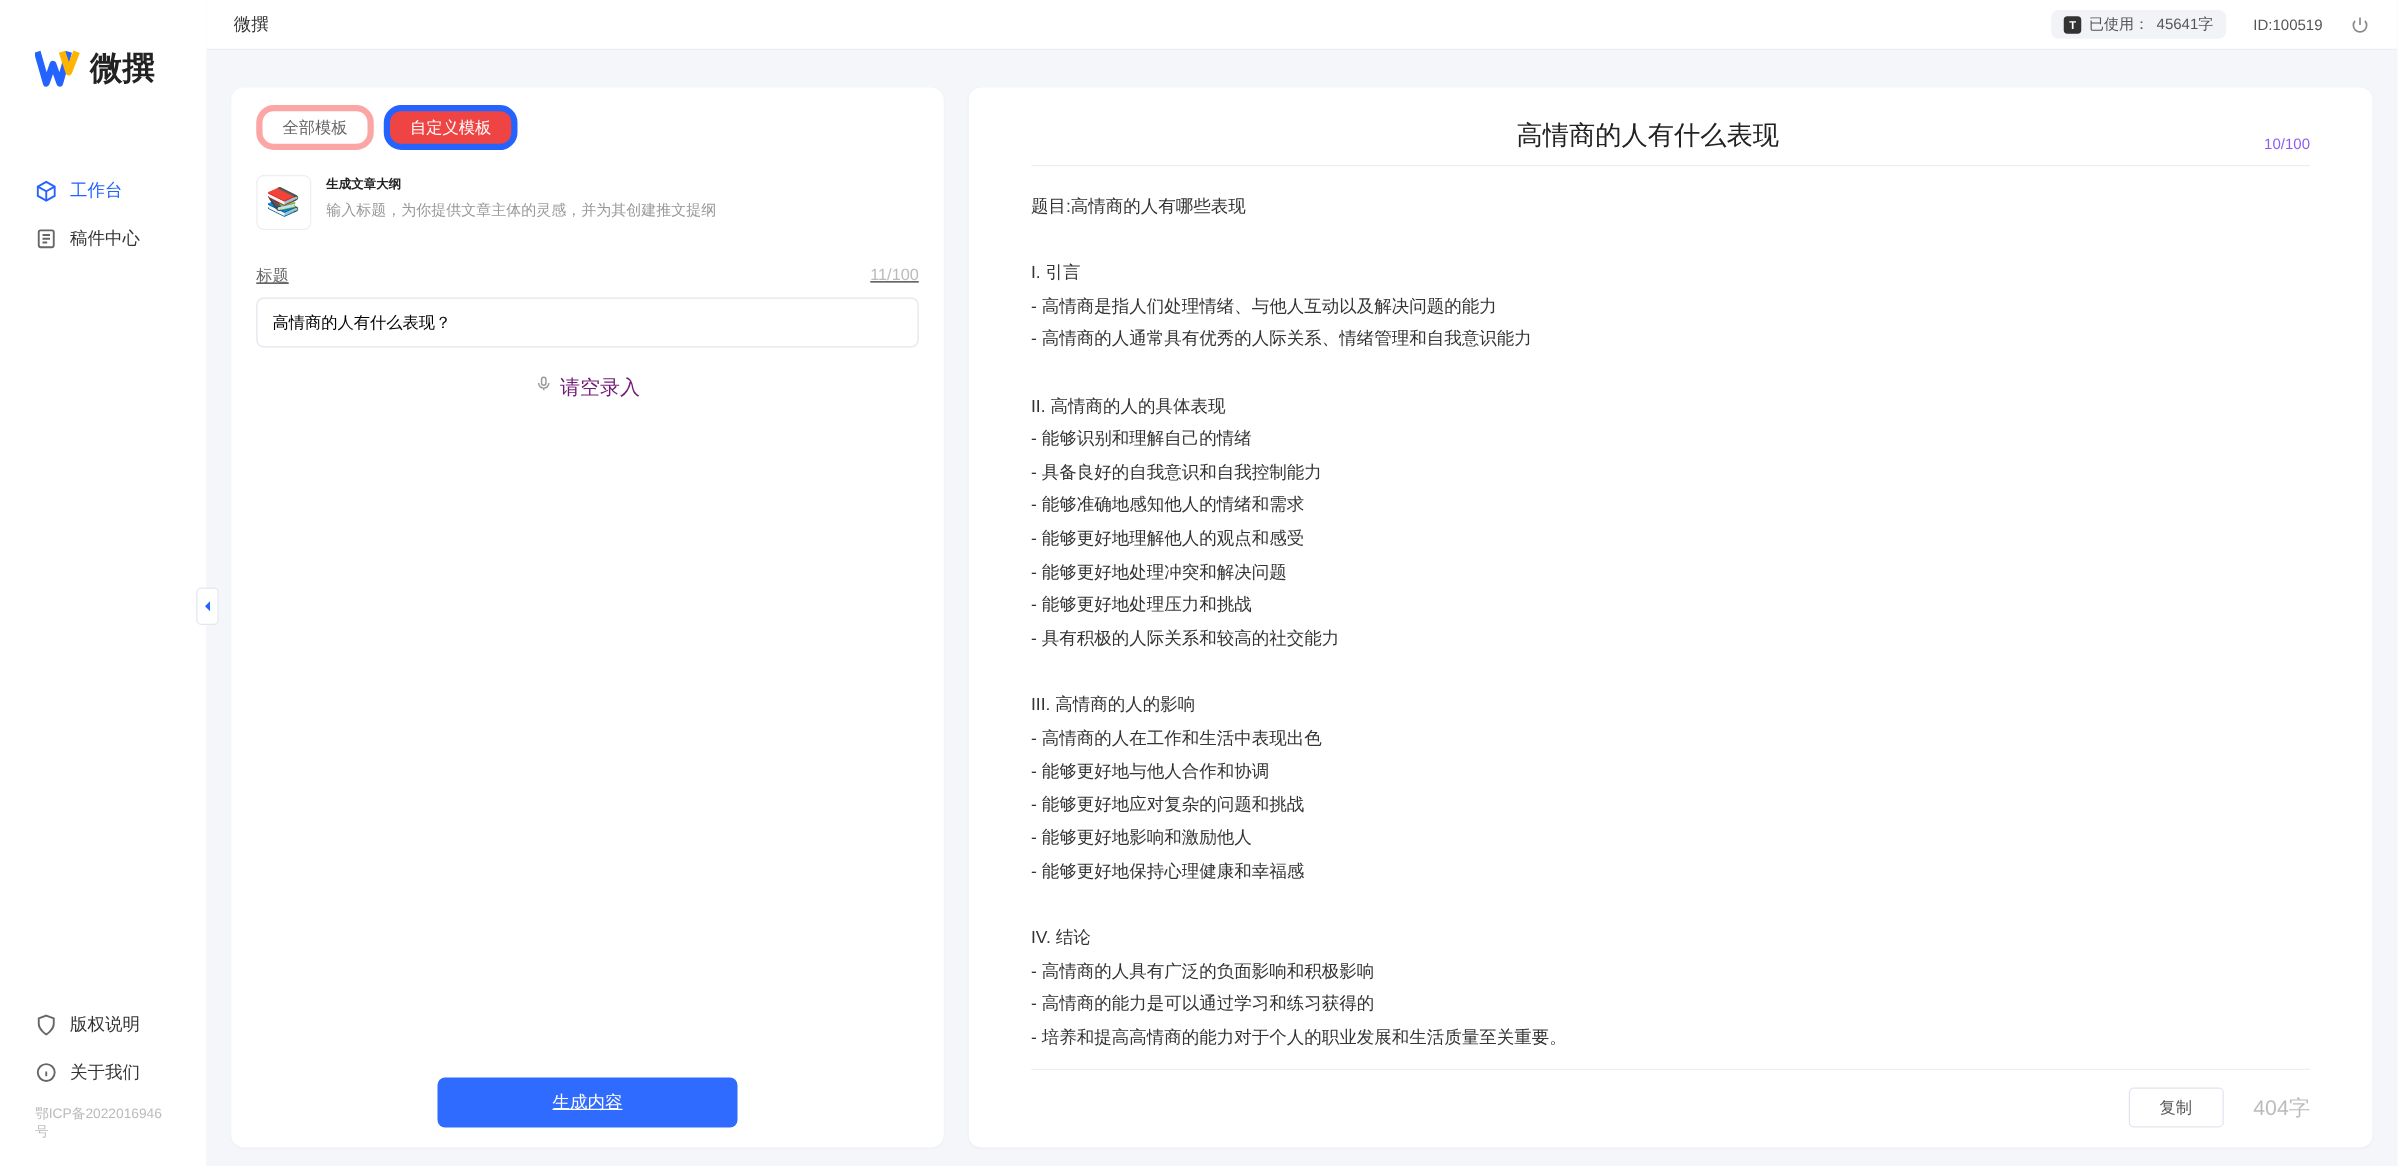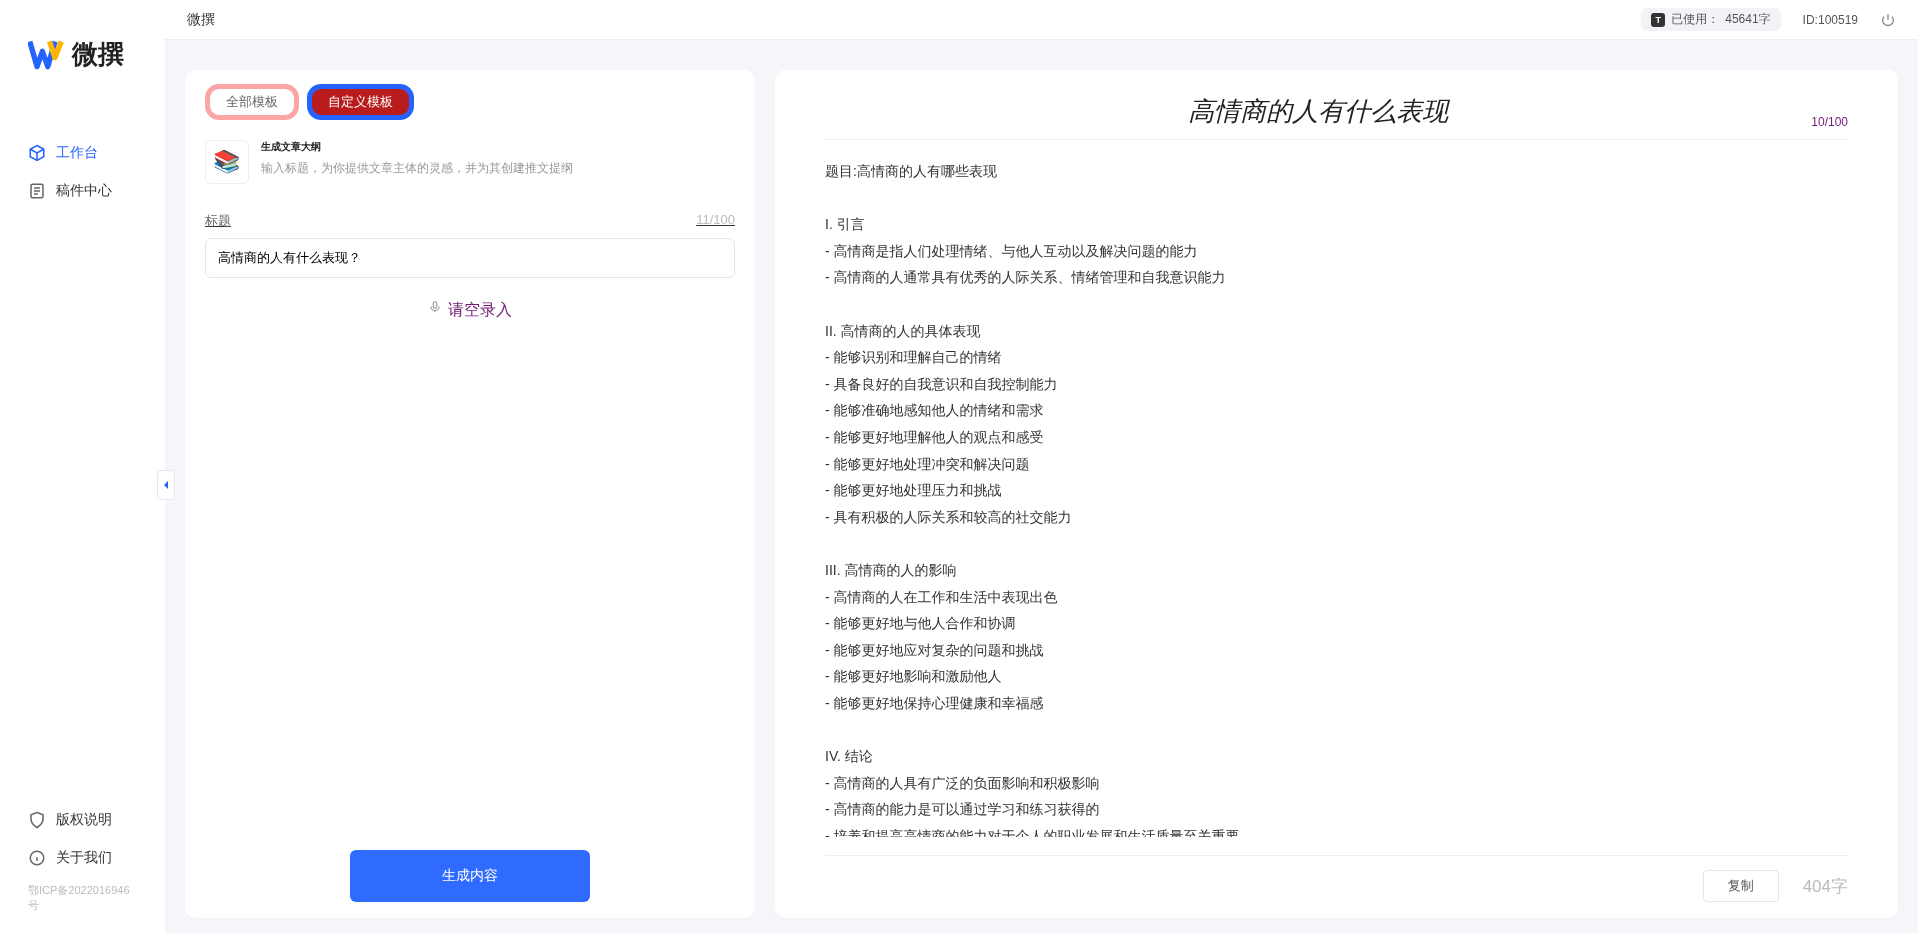--- a/index.html
+++ b/index.html
@@ -23,36 +23,36 @@
 .top-right { display: flex; align-items: center; gap: 22px; font-size: 12px; color: #555; }
 .usage-badge { display: flex; align-items: center; gap: 6px; background: #f2f3f7; border-radius: 6px; padding: 3px 10px; }
 .usage-badge .t-icon { width: 14px; height: 14px; background: #333; color: #fff; border-radius: 3px; font-size: 9px; display: flex; align-items: center; justify-content: center; font-weight: 700; }
 .power-icon { width: 16px; height: 16px; }
 .content { flex: 1; display: flex; gap: 20px; padding: 30px 20px 15px 20px; min-height: 0; }
 .panel { background: #fff; border-radius: 10px; display: flex; flex-direction: column; box-shadow: 0 1px 2px rgba(0,0,0,.03); }
 .panel-left { width: 570px; padding: 14px 0 16px; }
 .panel-right { flex: 1; padding: 24px 50px 16px; }
 .tabs { display: flex; gap: 8px; padding: 0 20px; }
 .tab { padding: 4px 16px; border-radius: 14px; font-size: 13px; cursor: pointer; color: #666; border: 5px solid #fca5a5; }
-.tab.active { background: #b91c1c; color: #fff; border-color: #2563ff; }
+.tab.active { background: #ef4444; color: #fff; border-color: #2563ff; }
 .template-card { display: flex; gap: 12px; padding: 20px 20px 8px; }
 .template-icon { width: 44px; height: 44px; border: 1px solid #eee; border-radius: 6px; display: flex; align-items: center; justify-content: center; font-size: 22px; }
 .template-title { font-size: 10px; font-weight: 700; color: #222; margin-bottom: 6px; }
 .template-desc { font-size: 12px; color: #999; }
 .field { padding: 20px 20px 0; text-decoration: underline; }
 .field-head { display: flex; justify-content: space-between; font-size: 13px; color: #666; margin-bottom: 8px; }
 .field-count { color: #bbb; }
 .text-input { width: 100%; height: 40px; border: 1px solid #e2e5ee; border-radius: 6px; padding: 0 12px; font-size: 13px; outline: none; }
 .voice-row { display: flex; justify-content: center; align-items: flex-start; gap: 6px; margin-top: 22px; font-size: 16px; color: #701a75; }
 .voice-row svg { width: 14px; height: 14px; }
 .left-footer { margin-top: auto; display: flex; justify-content: center; padding-top: 18px; }
-.generate-btn { width: 240px; height: 52px; background: #2f6bff; color: #fff; border: none; border-radius: 6px; font-size: 14px; cursor: pointer; }
+.generate-btn { width: 240px; height: 40px; background: #2f6bff; color: #fff; border: none; border-radius: 6px; font-size: 14px; cursor: pointer; text-decoration: underline; }
 .result-head { display: flex; align-items: flex-end; border-bottom: 1px solid #eee; padding-bottom: 10px; margin-bottom: 18px; }
-.result-title { flex: 1; text-align: center; font-family: "Songti SC", "SimSun", serif; font-size: 26px; color: #222; font-style: italic; }
-.result-count { font-size: 12px; color: #701a75; }
+.result-title { flex: 1; text-align: center; font-family: "Songti SC", "SimSun", serif; font-size: 21px; color: #222; }
+.result-count { font-size: 12px; color: #8b5cf6; }
 .result-body { font-size: 14px; color: #333; line-height: 1.9; white-space: pre-wrap; font-family: "PingFang SC","Microsoft YaHei",sans-serif; flex: 1; overflow: auto; }
 .result-footer { border-top: 1px solid #eee; margin-top: 18px; padding-top: 14px; display: flex; justify-content: flex-end; align-items: center; gap: 24px; }
 .copy-btn { border: 1px solid #e2e5ee; background: #fff; border-radius: 4px; padding: 6px 24px; font-size: 13px; color: #555; cursor: pointer; }
 .word-count { font-size: 17px; color: #bbb; }
 </style>
 </head>
 <body>
 
 <div class="layout">
   <aside class="sidebar">

